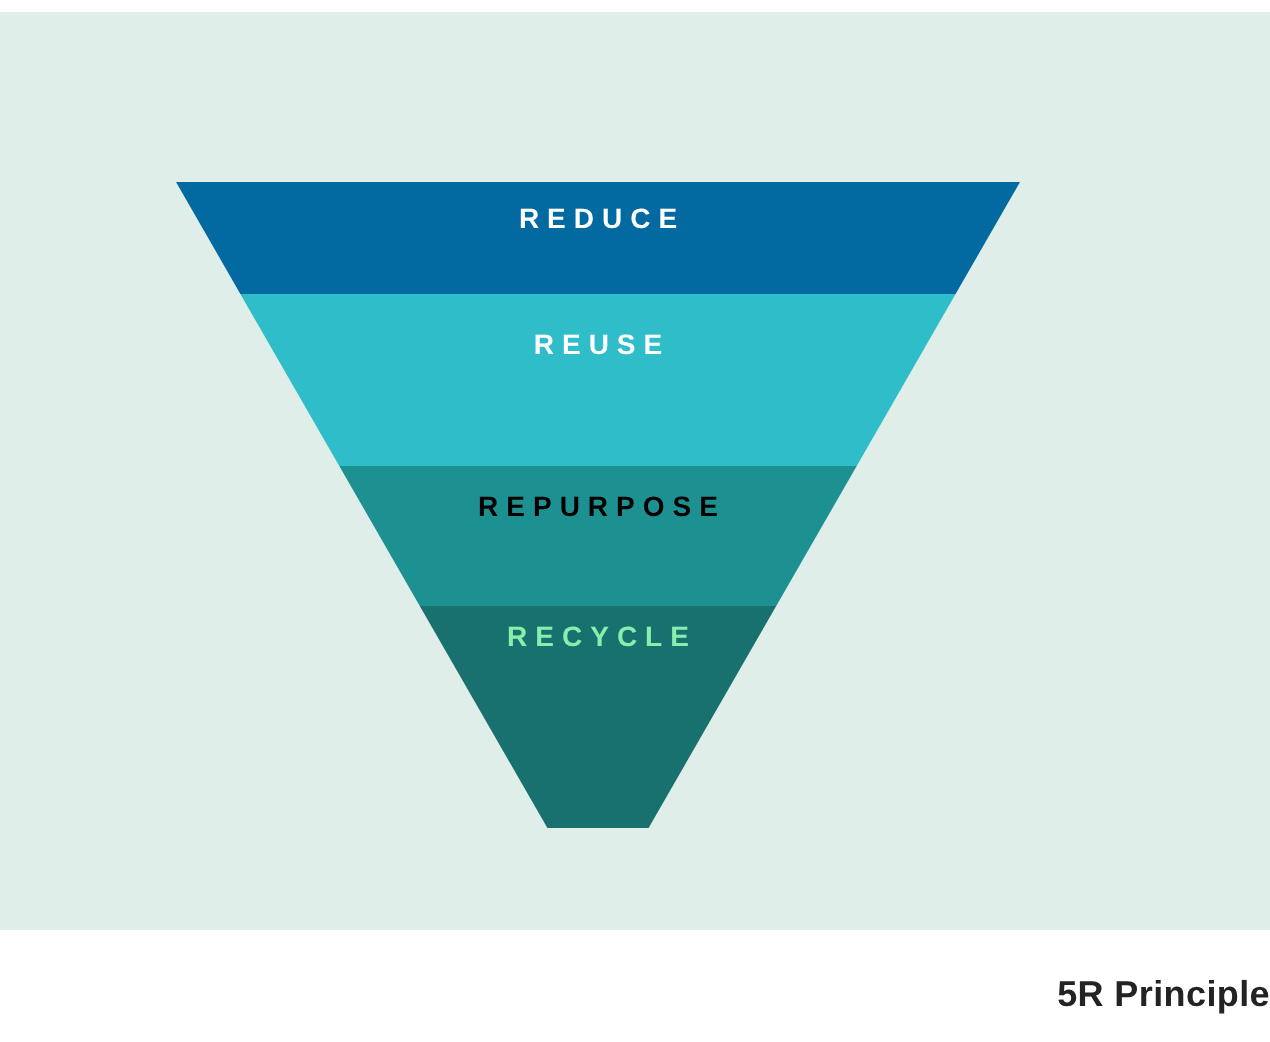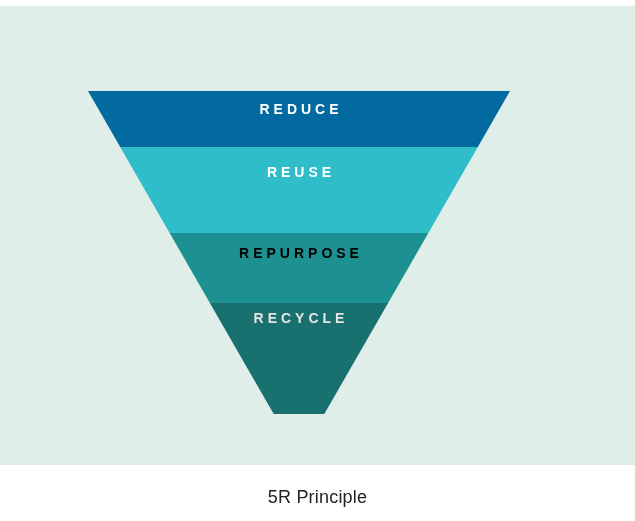--- a/index.html
+++ b/index.html
@@ -50,23 +50,23 @@
   }
   .layer-1 { height: 61px; padding-top: 6px; }
   .layer-2 { height: 56px; padding-top: 11px; }
   .layer-3 { height: 86px; padding-top: 18px; }
   .layer-4 { height: 70px; padding-top: 13px; }
   .layer-5 { height: 111px; padding-top: 8px; }
   .caption {
     position: absolute;
     left: 0; top: 487px;
     width: 635px;
-    text-align: center;
+    text-align: right;
     font-size: 18px;
-    font-weight: 400;
+    font-weight: 700;
     letter-spacing: 0.2px;
   }
 </style>
 </head>
 <body>
 
 <div class="page">
   <div class="canvas" style="background: rgb(224, 238, 234);">
 
 
@@ -74,19 +74,19 @@
       <div class="layer layer-2" style="background: #0369a1;">
         <span style="color: rgb(255, 255, 255);">REDUCE</span>
       </div>
       <div class="layer layer-3" style="background: rgb(46, 189, 201);">
         <span style="color: rgb(255, 255, 255);">REUSE</span>
       </div>
       <div class="layer layer-4" style="background: rgb(29, 145, 145);">
         <span style="color: #000000;">REPURPOSE</span>
       </div>
       <div class="layer layer-5" style="background: rgb(25, 113, 111);">
-        <span style="color: #e5e5e5;">RECYCLE</span>
+        <span style="color: #86efac;">RECYCLE</span>
       </div>
     </div>
   </div>
 
   <div class="caption" style="color: rgb(35, 35, 35);">5R Principle</div>
 </div>
 
 </body></html>

